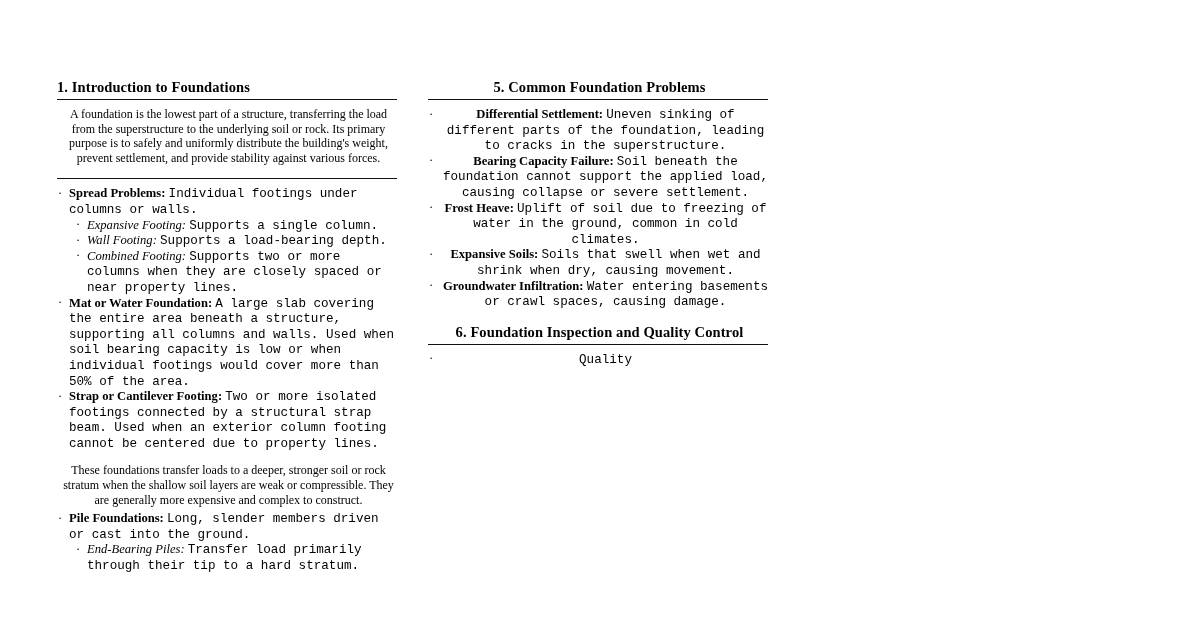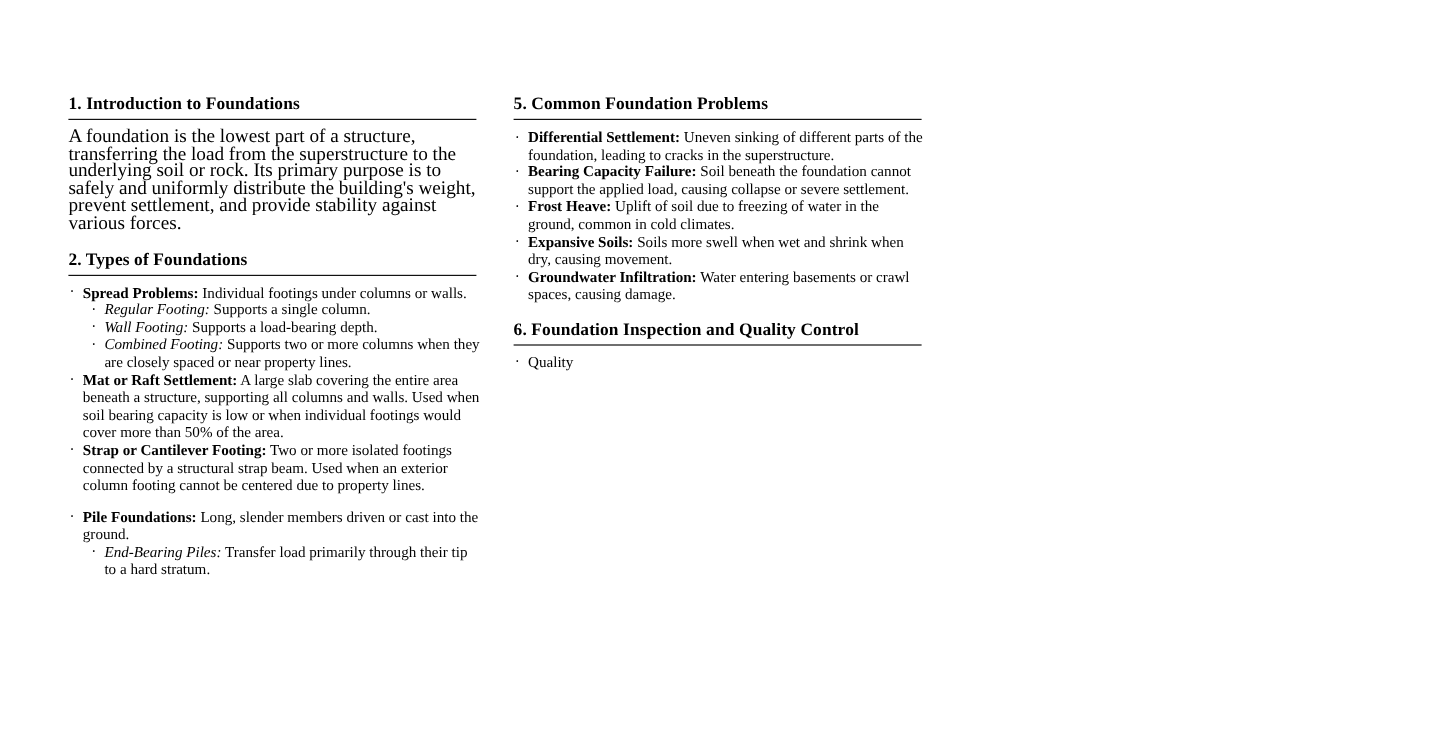--- a/index.html
+++ b/index.html
@@ -18,21 +18,21 @@
     position: relative;
     width: 1191px;
     height: 538px;
   }
   .column {
     position: absolute;
     top: 78px;
     width: 343px;
   }
   #col-left  { left: 57px; }
-  #col-right { left: 428px; }
+  #col-right { left: 428px; text-align: center; }
 
   h2.section-title {
     font-size: 14.5px;
     font-weight: bold;
     margin: 0 0 2px 0;
     padding: 0;
     line-height: 19px;
     letter-spacing: 0.1px;
   }
   .rule {
@@ -42,25 +42,25 @@
     width: 340px;
   }
   h3.subsection-title {
     font-size: 12.8px;
     font-weight: bold;
     margin: 0 0 1px 0;
     padding: 0;
     line-height: 16px;
   }
   p.para {
-    font-size: 16px;
+    font-size: 12px;
     line-height: 14.6px;
     margin: 0 0 2px 0;
     padding: 0;
-    text-align: left;
+    text-align: center;
   }
   .section-block { margin-bottom: 13px; }
   .sub-block { margin-bottom: 12px; }
 
   ul.bullets {
     list-style: none;
     margin: 4px 0 0 0;
     padding: 0;
   }
   ul.bullets > li {
@@ -89,80 +89,80 @@
     padding-left: 18px;
     margin-bottom: 0px;
   }
   ul.subbullets > li > .bullet-mark {
     position: absolute;
     left: 7px;
     top: -0.5px;
   }
   .lbl-bold { font-weight: bold; }
   .lbl-ital { font-style: italic; }
-  .b-text { font-weight: normal; font-style: normal; }
+  .b-text { font-weight: normal; font-style: normal; font-family: Liberation Mono, monospace; }
 </style>
 </head>
 <body>
 
 <div id="page">
 
   <div class="column" id="col-left">
 
     <div class="section-block">
       <h2 class="section-title">1. Introduction to Foundations</h2>
       <hr class="rule">
       <p class="para">A foundation is the lowest part of a structure, transferring the load from the superstructure to the underlying soil or rock. Its primary purpose is to safely and uniformly distribute the building's weight, prevent settlement, and provide stability against various forces.</p>
     </div>
 
     <div class="section-block">
-      <h2 class="section-title">2. Types of Foundations</h2>
       <hr class="rule">
 
       <div class="sub-block">
 
         <ul class="bullets">
           <li>
             <span class="bullet-mark">·</span>
             <span class="lbl-bold">Spread Problems:</span> 
             <span class="b-text">Individual footings under columns or walls.</span>
             <ul class="subbullets">
               <li>
                 <span class="bullet-mark">·</span>
-                <span class="lbl-ital">Regular Footing:</span> 
+                <span class="lbl-ital">Expansive Footing:</span> 
                 <span class="b-text">Supports a single column.</span>
               </li>
               <li>
                 <span class="bullet-mark">·</span>
                 <span class="lbl-ital">Wall Footing:</span> 
                 <span class="b-text">Supports a load-bearing depth.</span>
               </li>
               <li>
                 <span class="bullet-mark">·</span>
                 <span class="lbl-ital">Combined Footing:</span> 
                 <span class="b-text">Supports two or more columns when they are closely spaced or near property lines.</span>
               </li>
             </ul>
           </li>
 
           <li>
             <span class="bullet-mark">·</span>
-            <span class="lbl-bold">Mat or Raft Settlement:</span> 
+            <span class="lbl-bold">Mat or Water Foundation:</span> 
             <span class="b-text">A large slab covering the entire area beneath a structure, supporting all columns and walls. Used when soil bearing capacity is low or when individual footings would cover more than 50% of the area.</span>
           </li>
 
           <li>
             <span class="bullet-mark">·</span>
             <span class="lbl-bold">Strap or Cantilever Footing:</span> 
             <span class="b-text">Two or more isolated footings connected by a structural strap beam. Used when an exterior column footing cannot be centered due to property lines.</span>
           </li>
         </ul>
       </div>
 
       <div class="sub-block">
+        <p class="para">These foundations transfer loads to a deeper, stronger soil or rock stratum when the shallow soil layers are weak or compressible. They are generally more expensive and complex to construct.</p>
 
         <ul class="bullets">
           <li>
             <span class="bullet-mark">·</span>
             <span class="lbl-bold">Pile Foundations:</span> 
             <span class="b-text">Long, slender members driven or cast into the ground.</span>
             <ul class="subbullets">
               <li>
                 <span class="bullet-mark">·</span>
                 <span class="lbl-ital">End-Bearing Piles:</span> 
@@ -194,21 +194,21 @@
           <span class="b-text">Soil beneath the foundation cannot support the applied load, causing collapse or severe settlement.</span>
         </li>
         <li>
           <span class="bullet-mark">·</span>
           <span class="lbl-bold">Frost Heave:</span> 
           <span class="b-text">Uplift of soil due to freezing of water in the ground, common in cold climates.</span>
         </li>
         <li>
           <span class="bullet-mark">·</span>
           <span class="lbl-bold">Expansive Soils:</span> 
-          <span class="b-text">Soils more swell when wet and shrink when dry, causing movement.</span>
+          <span class="b-text">Soils that swell when wet and shrink when dry, causing movement.</span>
         </li>
         <li>
           <span class="bullet-mark">·</span>
           <span class="lbl-bold">Groundwater Infiltration:</span> 
           <span class="b-text">Water entering basements or crawl spaces, causing damage.</span>
         </li>
       </ul>
     </div>
 
     <div class="section-block">

